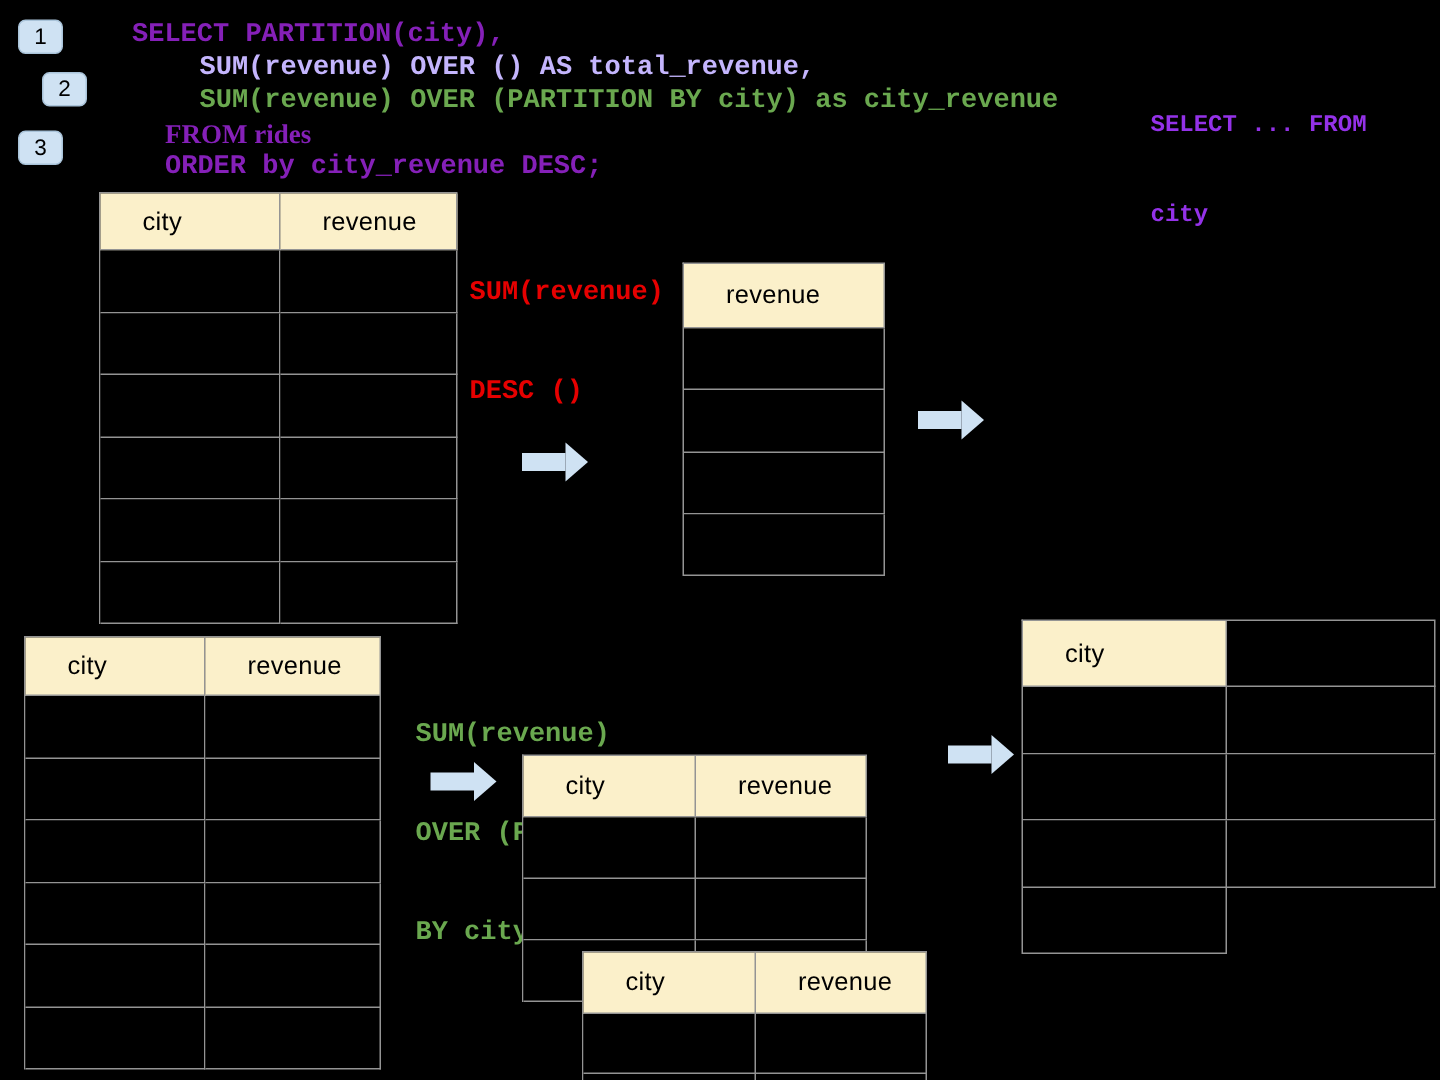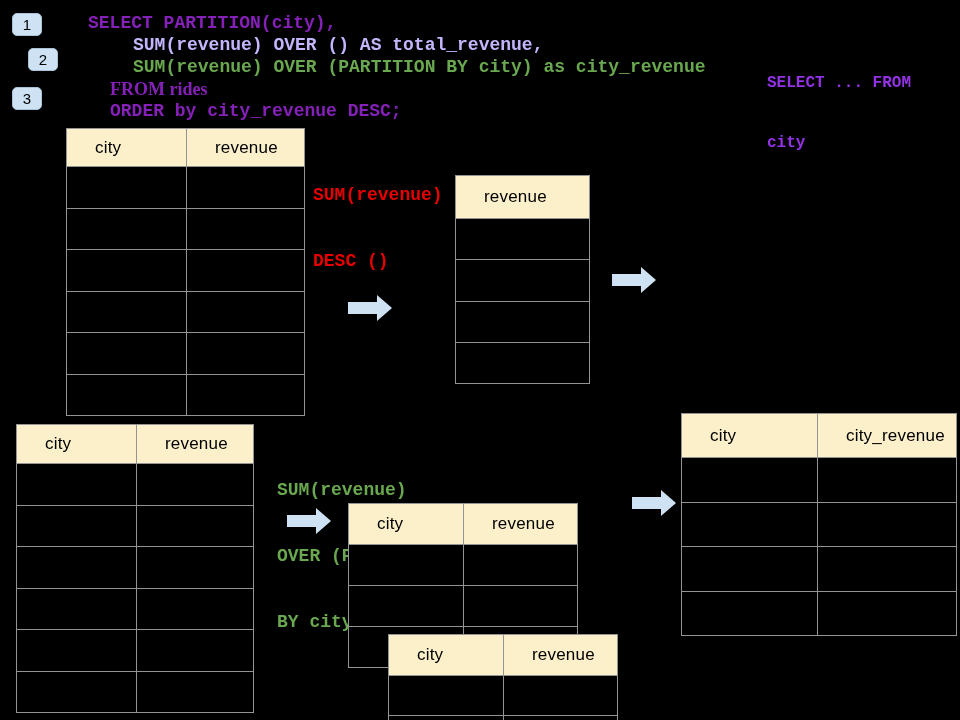--- a/index.html
+++ b/index.html
@@ -164,21 +164,20 @@
   <div class="tbl" id="table-e">
       <div class="th">city</div>
       <div class="th">revenue</div>
       <div class="td"></div>
       <div class="td"></div>
       <div class="td"></div>
       <div class="td"></div>
     </div>
   <div class="tbl" id="table-f">
       <div class="th">city</div>
-      <div class="th">city_revenue</div>
       <div class="td"></div>
       <div class="td"></div>
       <div class="td"></div>
       <div class="td"></div>
       <div class="td"></div>
       <div class="td"></div>
       <div class="td"></div>
       <div class="td"></div>
     </div>
 

